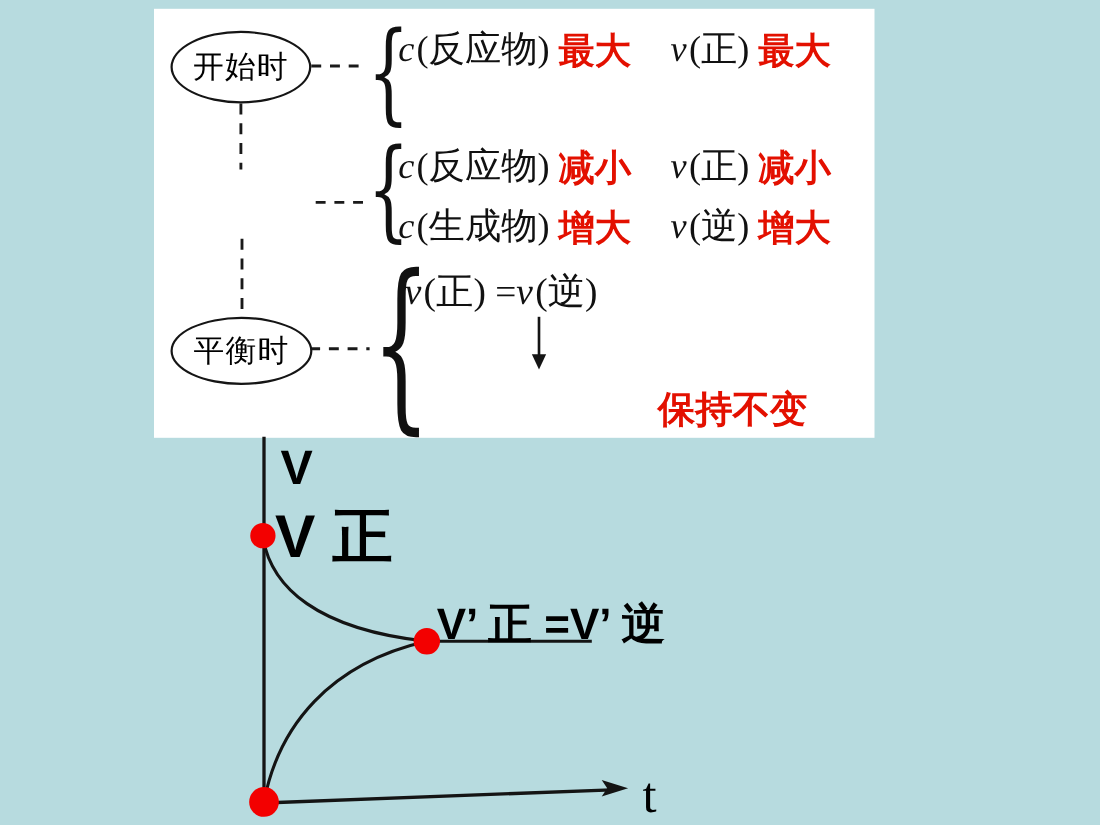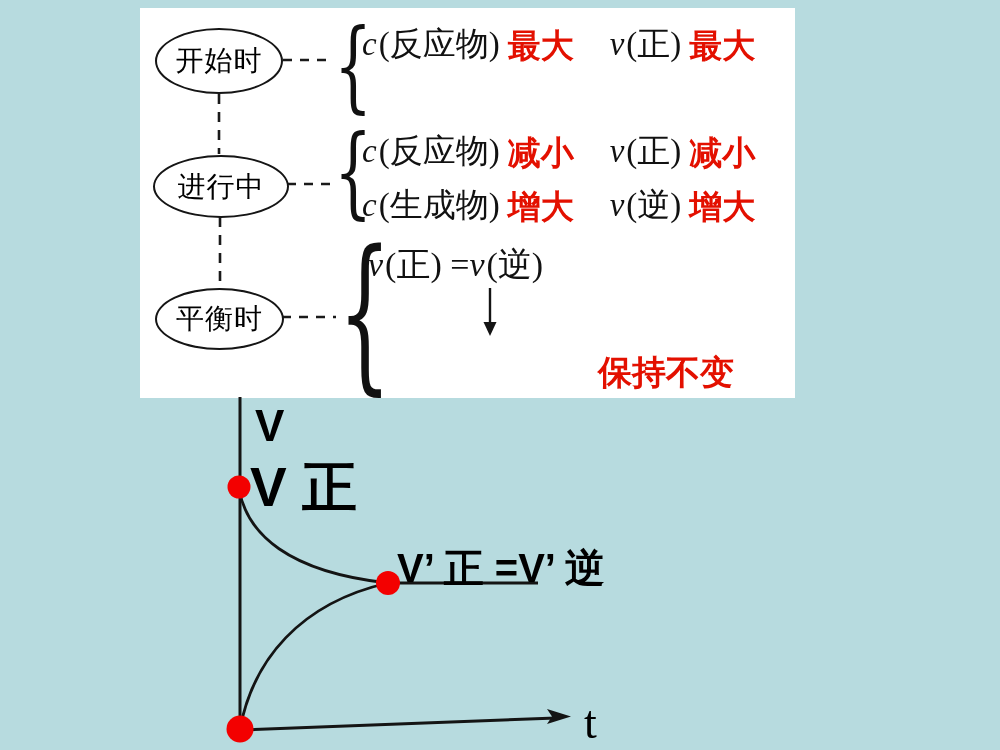--- a/index.html
+++ b/index.html
@@ -84,23 +84,20 @@
     <path d="M388,583 L538,583" stroke="#141414" stroke-width="2.8" fill="none"></path>
 
     <circle cx="239" cy="487" r="11.5" fill="#f30000"></circle>
     <circle cx="388" cy="583" r="12" fill="#f30000"></circle>
     <circle cx="240" cy="729" r="13.5" fill="#f30000"></circle>
   </svg>
 
   <div class="oval" id="ov1">
     <span>开始时</span>
   </div>
-  <div class="oval" id="ov2">
-    <span>进行中</span>
-  </div>
   <div class="oval" id="ov3">
     <span>平衡时</span>
   </div>
 
   <span class="brace" id="br1">{</span>
   <span class="brace" id="br2">{</span>
   <span class="brace" id="br3">{</span>
 
   <div class="abs line" id="l1">
     <span class="sym">c</span><span>(反应物)</span><span class="red gapA">最大</span><span class="sym gapB">v</span><span>(正)</span><span class="red gapA">最大</span>

